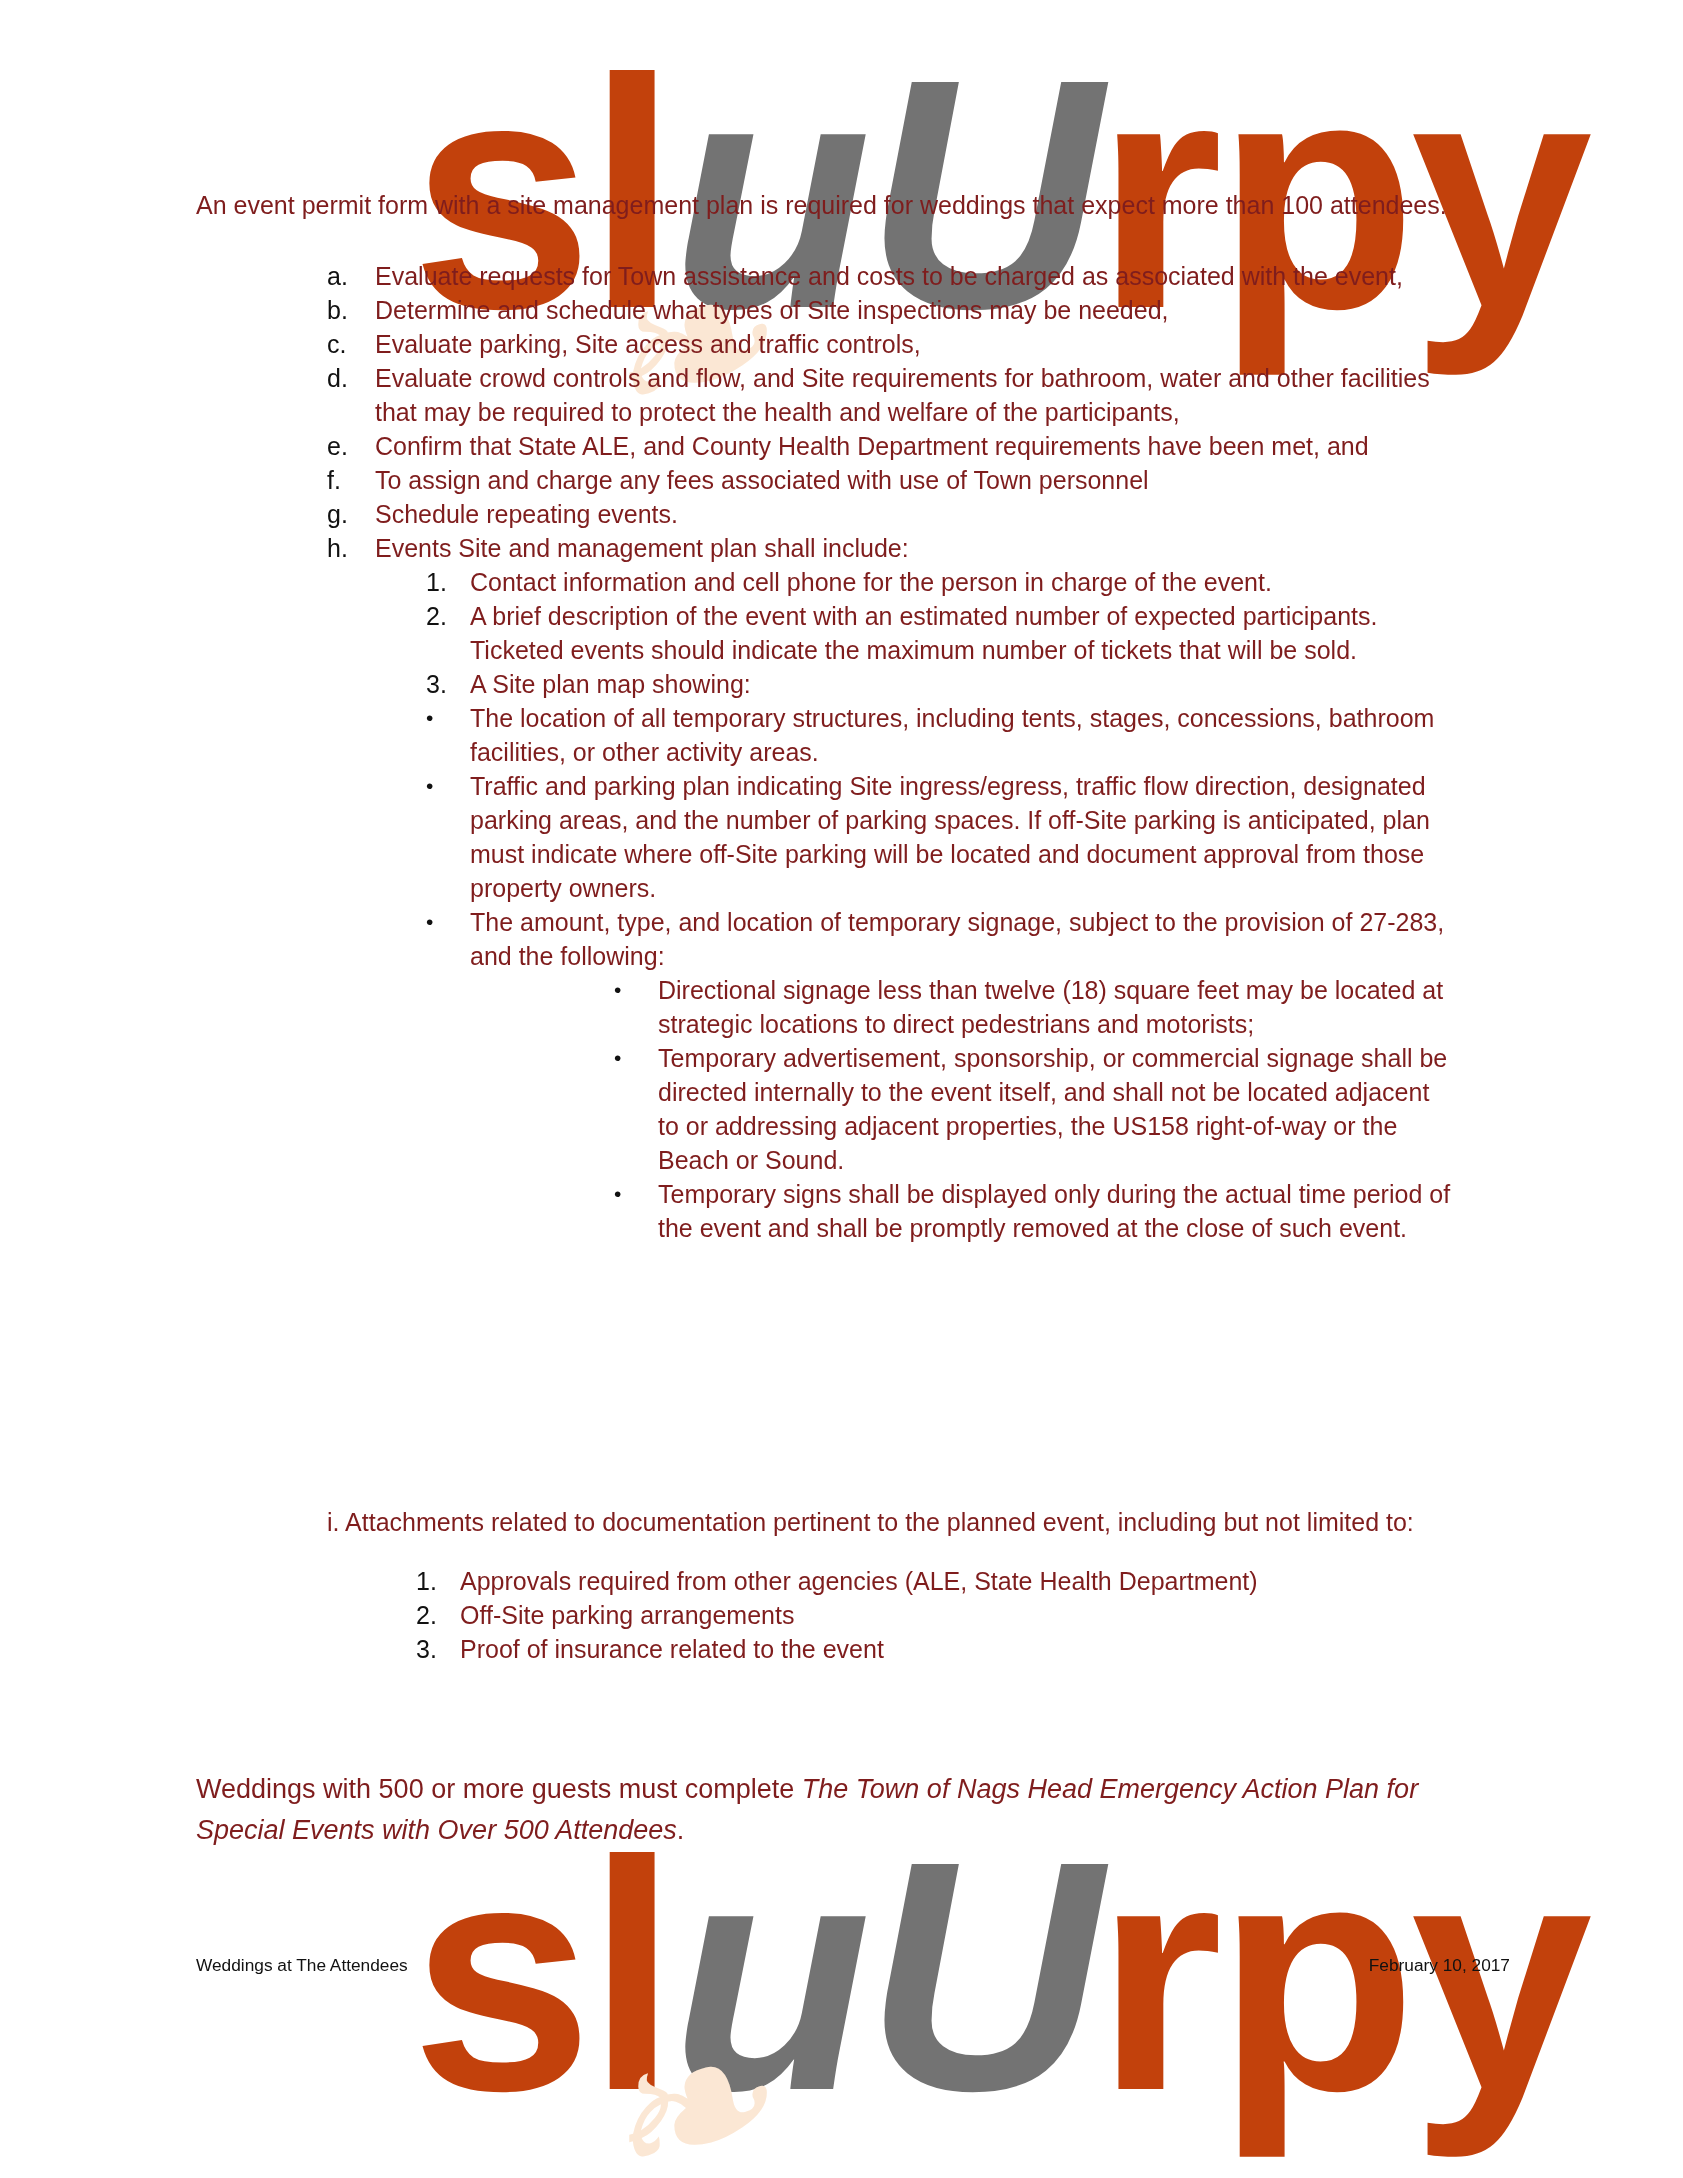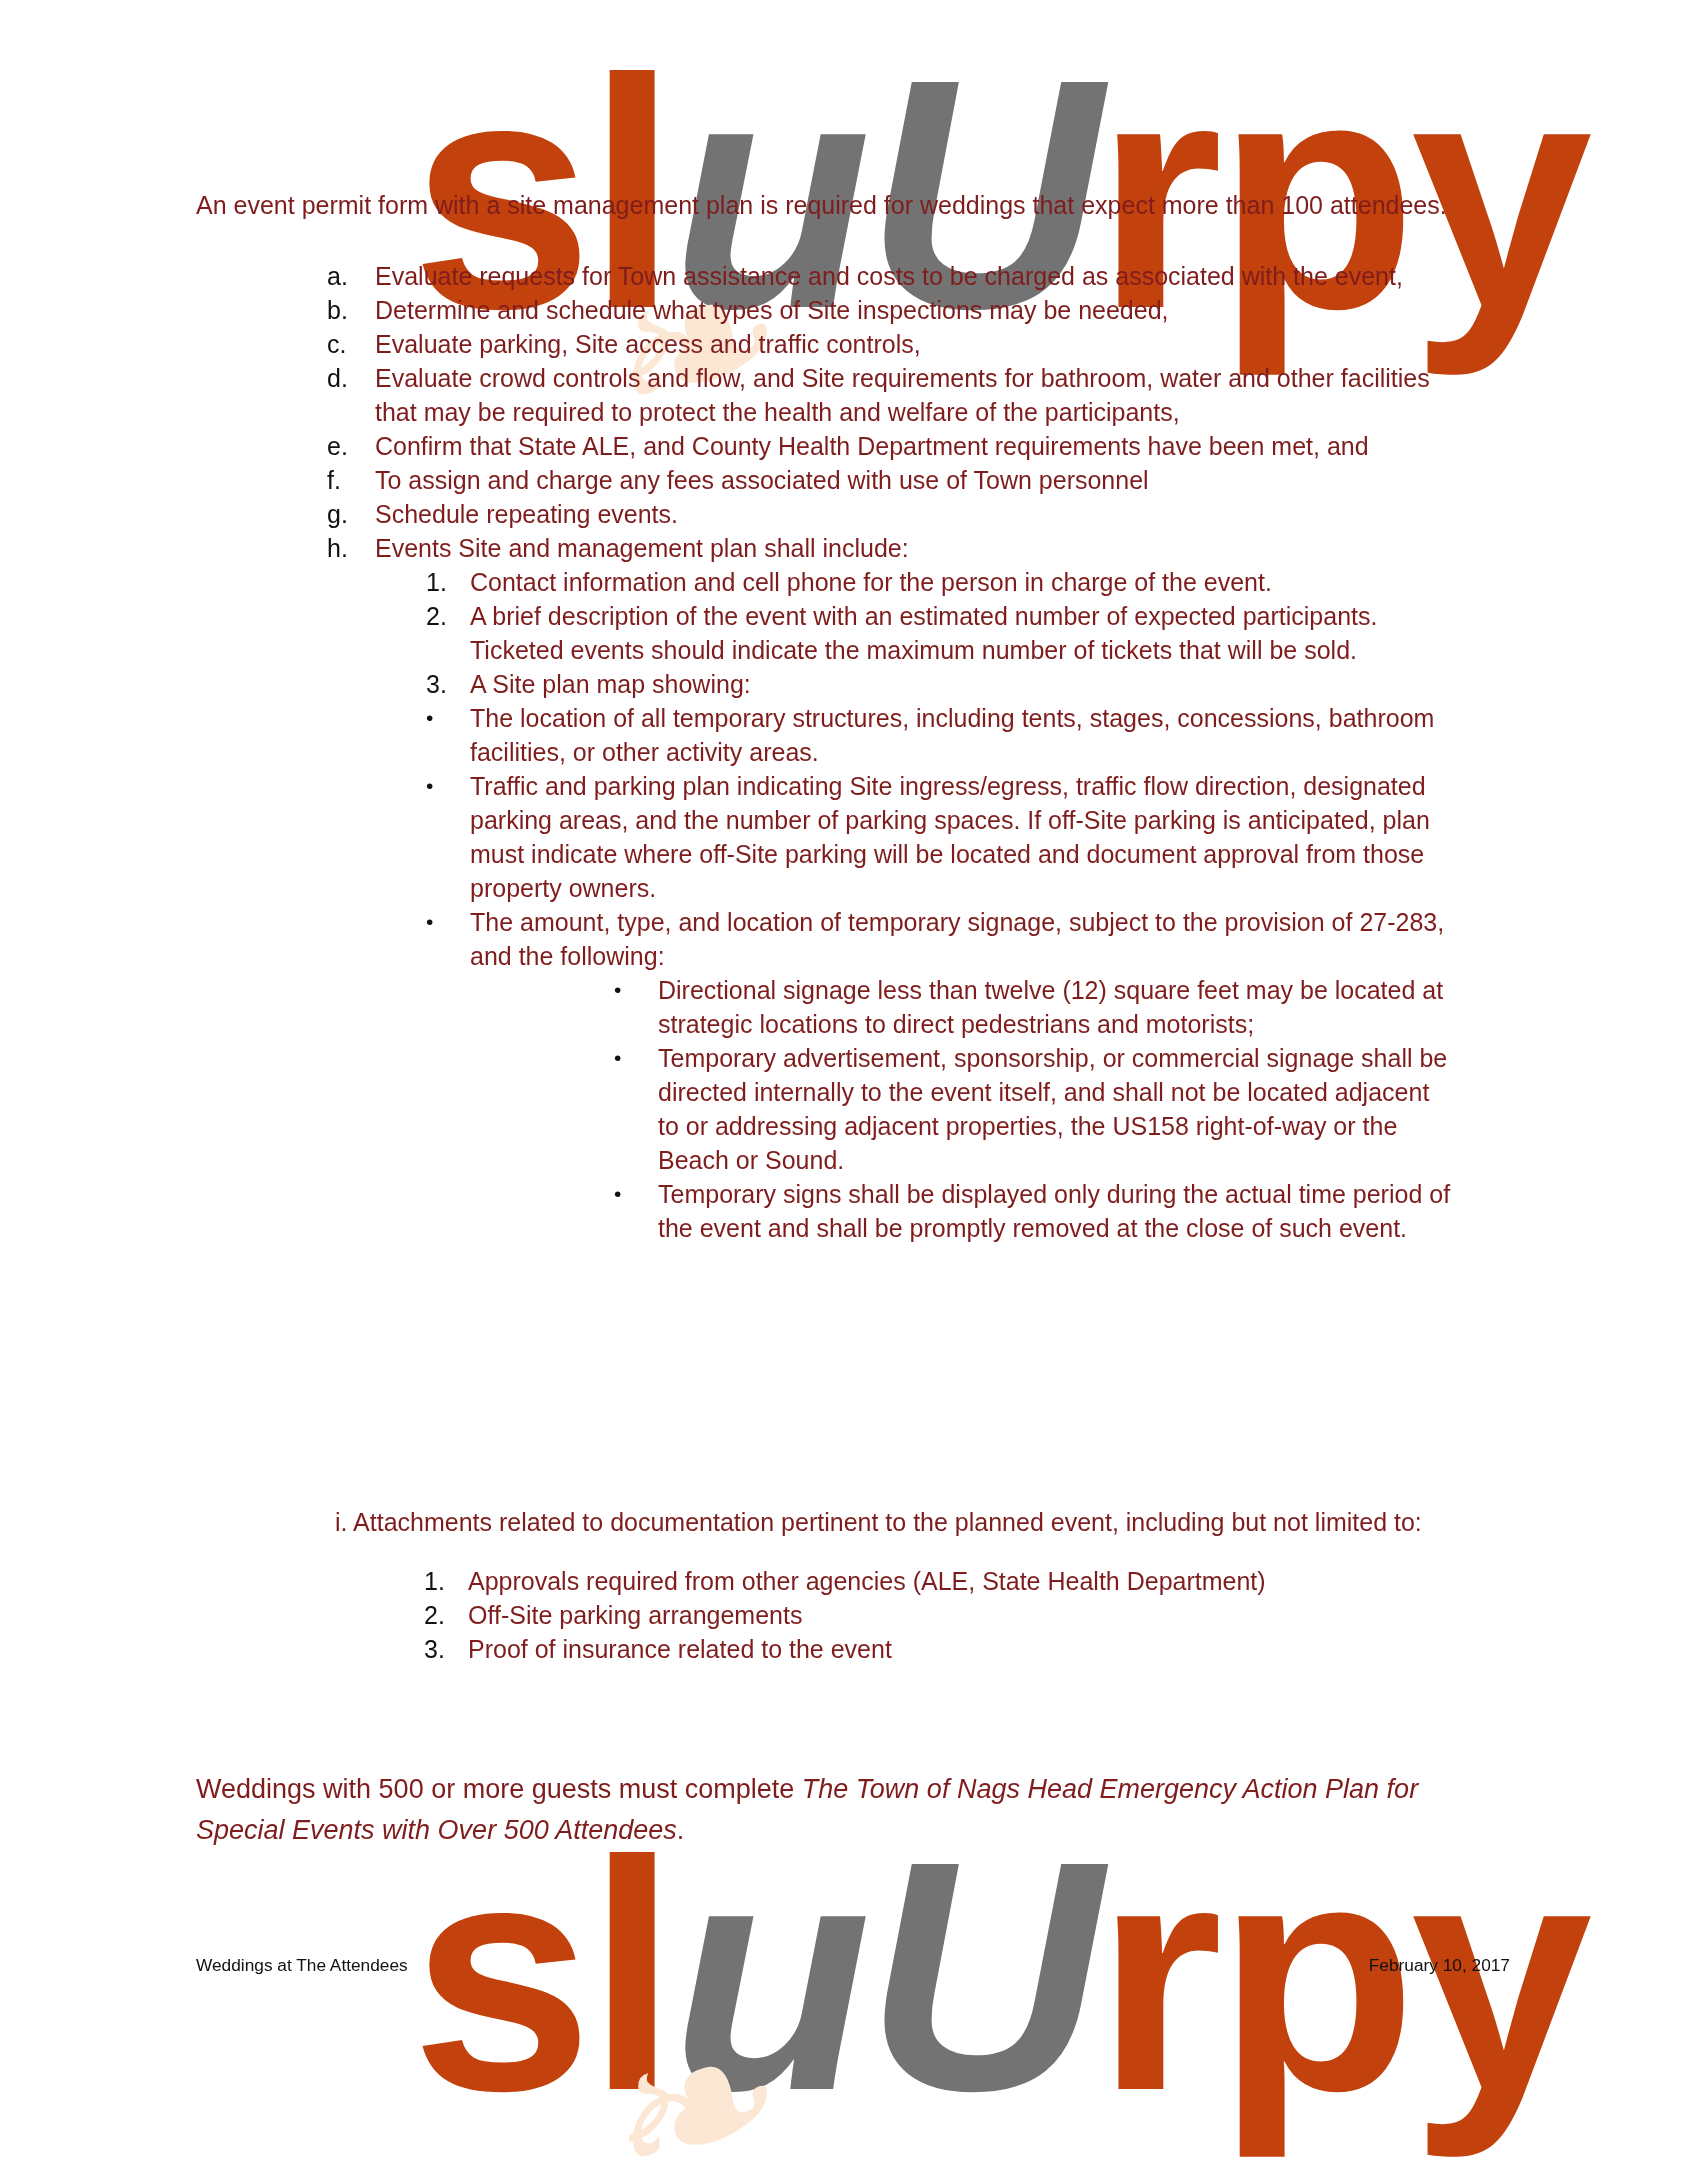--- a/index.html
+++ b/index.html
@@ -100,21 +100,20 @@
   }
   .list-bullet2 {
     margin-left: 188px;
   }
 
   .attach {
     position: absolute;
     left: 327px;
     top: 1480px;
     width: 1129px;
-    margin-left: 8px;
   }
   .attach-head {
     text-indent: -14px;
     padding-left: 14px;
   }
   .attach-nums {
     margin-left: 89px;
     margin-top: 8px;
   }
 
@@ -227,21 +226,21 @@
           <span class="li-text body-txt">Traffic and parking plan indicating Site ingress/egress, traffic flow direction, designated parking areas, and the number of parking spaces. If off-Site parking is anticipated, plan must indicate where off-Site parking will be located and document approval from those property owners.</span>
         </div>
         <div class="row">
           <span class="marker marker-bullet">•</span>
           <span class="li-text body-txt">The amount, type, and location of temporary signage, subject to the provision of 27-283, and the following:</span>
         </div>
 
         <div class="list-bullet2">
           <div class="row">
             <span class="marker marker-bullet">•</span>
-            <span class="li-text body-txt">Directional signage less than twelve  (12) square feet may be located at strategic locations to direct pedestrians and motorists;</span>
+            <span class="li-text body-txt">Directional signage less than twelve  (18) square feet may be located at strategic locations to direct pedestrians and motorists;</span>
           </div>
           <div class="row">
             <span class="marker marker-bullet">•</span>
             <span class="li-text body-txt">Temporary advertisement, sponsorship, or commercial signage shall be directed internally to the event itself, and shall not be located adjacent to or addressing adjacent properties, the US158 right-of-way or the Beach or Sound.</span>
           </div>
           <div class="row">
             <span class="marker marker-bullet">•</span>
             <span class="li-text body-txt">Temporary signs shall be displayed only during the actual time period of the event and shall be promptly removed at the close of such event.</span>
           </div>
         </div>

